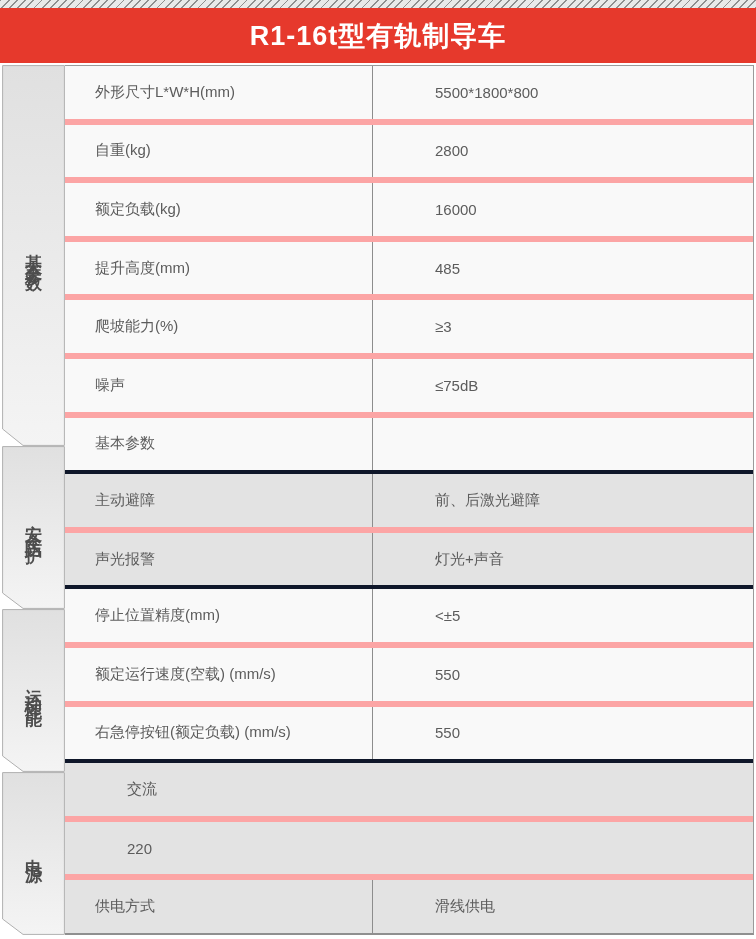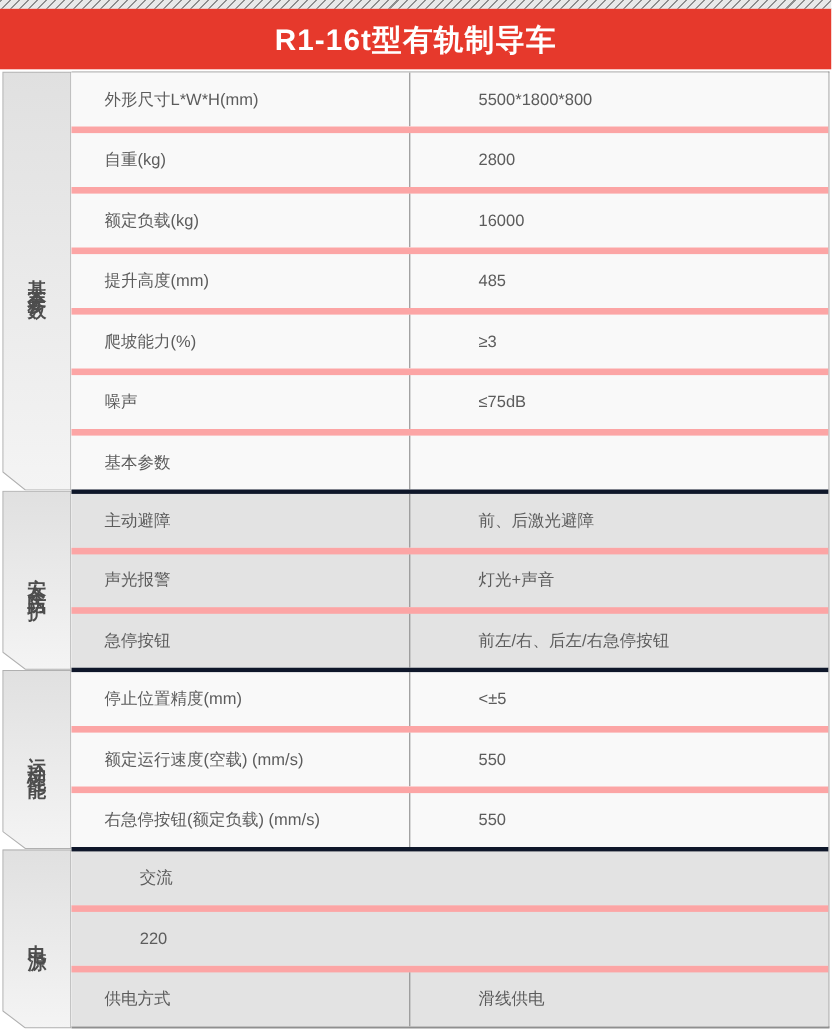--- a/index.html
+++ b/index.html
@@ -132,24 +132,20 @@
         <div class="cell label">基本参数</div>
       </div>
       <div class="row shaded gb">
         <div class="cell label">主动避障</div>
         <div class="cell value">前、后激光避障</div>
       </div>
       <div class="row shaded">
         <div class="cell label">声光报警</div>
         <div class="cell value">灯光+声音</div>
       </div>
-      <div class="row shaded">
-        <div class="cell label">急停按钮</div>
-        <div class="cell value">前左/右、后左/右急停按钮</div>
-      </div>
       <div class="row gb">
         <div class="cell label">停止位置精度(mm)</div>
         <div class="cell value">&lt;±5</div>
       </div>
       <div class="row">
         <div class="cell label">额定运行速度(空载) (mm/s)</div>
         <div class="cell value">550</div>
       </div>
       <div class="row">
         <div class="cell label">右急停按钮(额定负载) (mm/s)</div>

